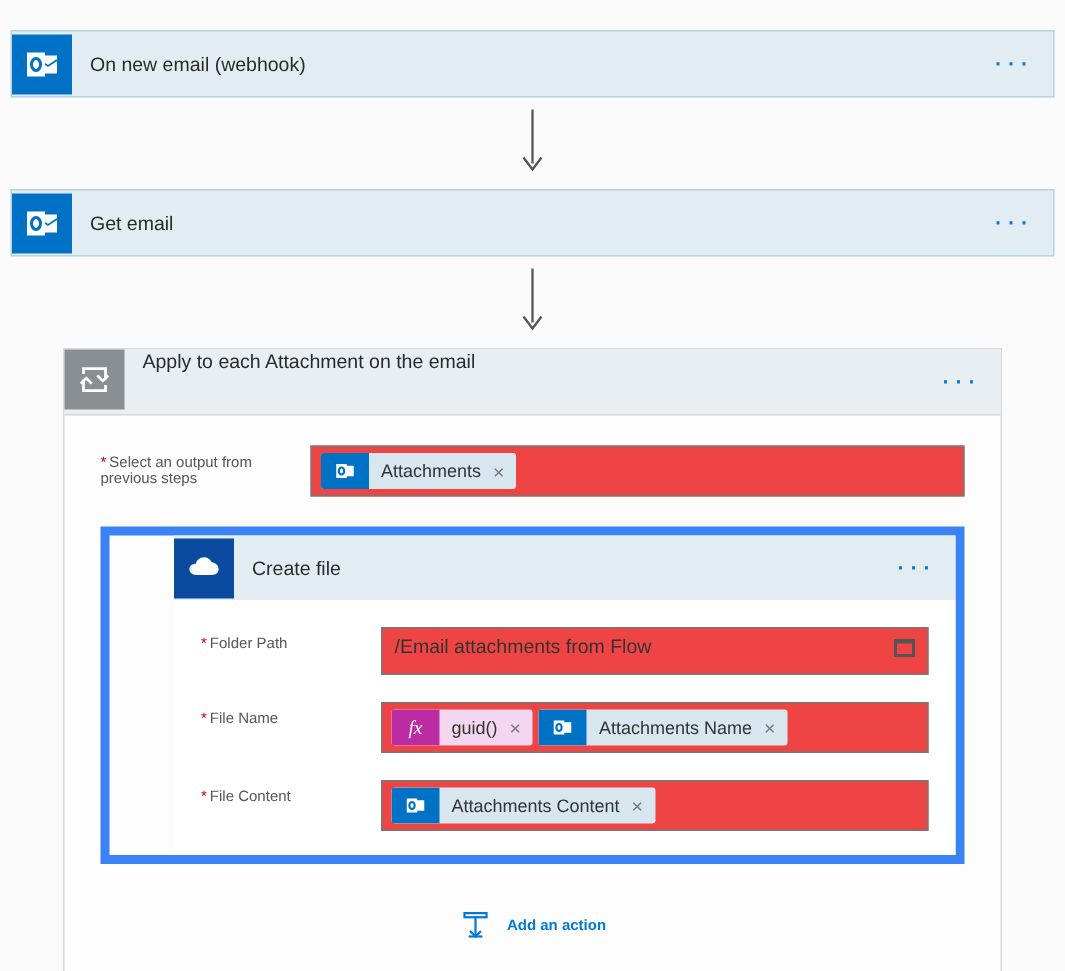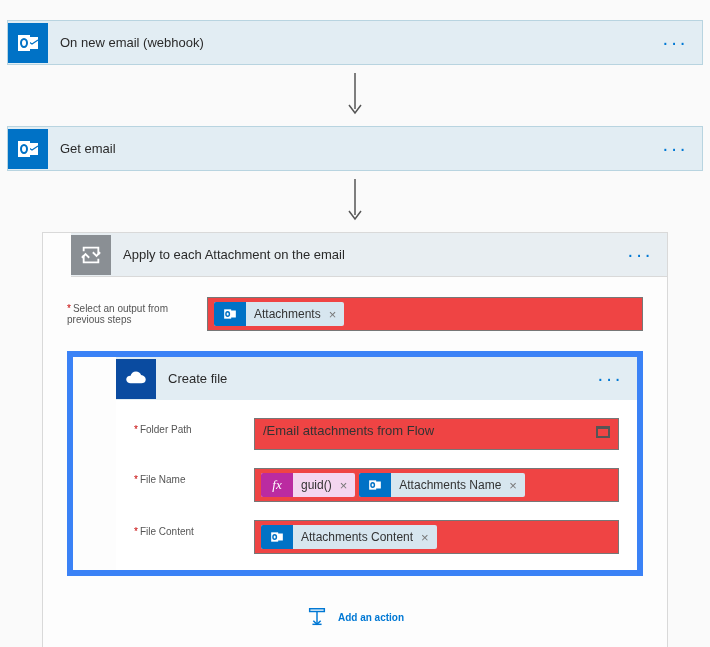--- a/index.html
+++ b/index.html
@@ -50,24 +50,22 @@
     .arrow-down {
       margin: 6px 0;
     }
     .loop-container {
       width: 626px;
       border: 1px solid #d9d9d9;
       background: #fdfdfd;
     }
     .loop-header {
       display: flex;
-      align-items: center;
       background: #e8eef2;
       border-bottom: 1px solid #d9d9d9;
-      margin-left: 28px;
     }
     .loop-body { padding: 20px 24px 28px; }
     .row {
       display: flex;
       align-items: flex-start;
       margin-bottom: 18px;
     }
     .row-label {
       width: 140px;
       flex-shrink: 0;

